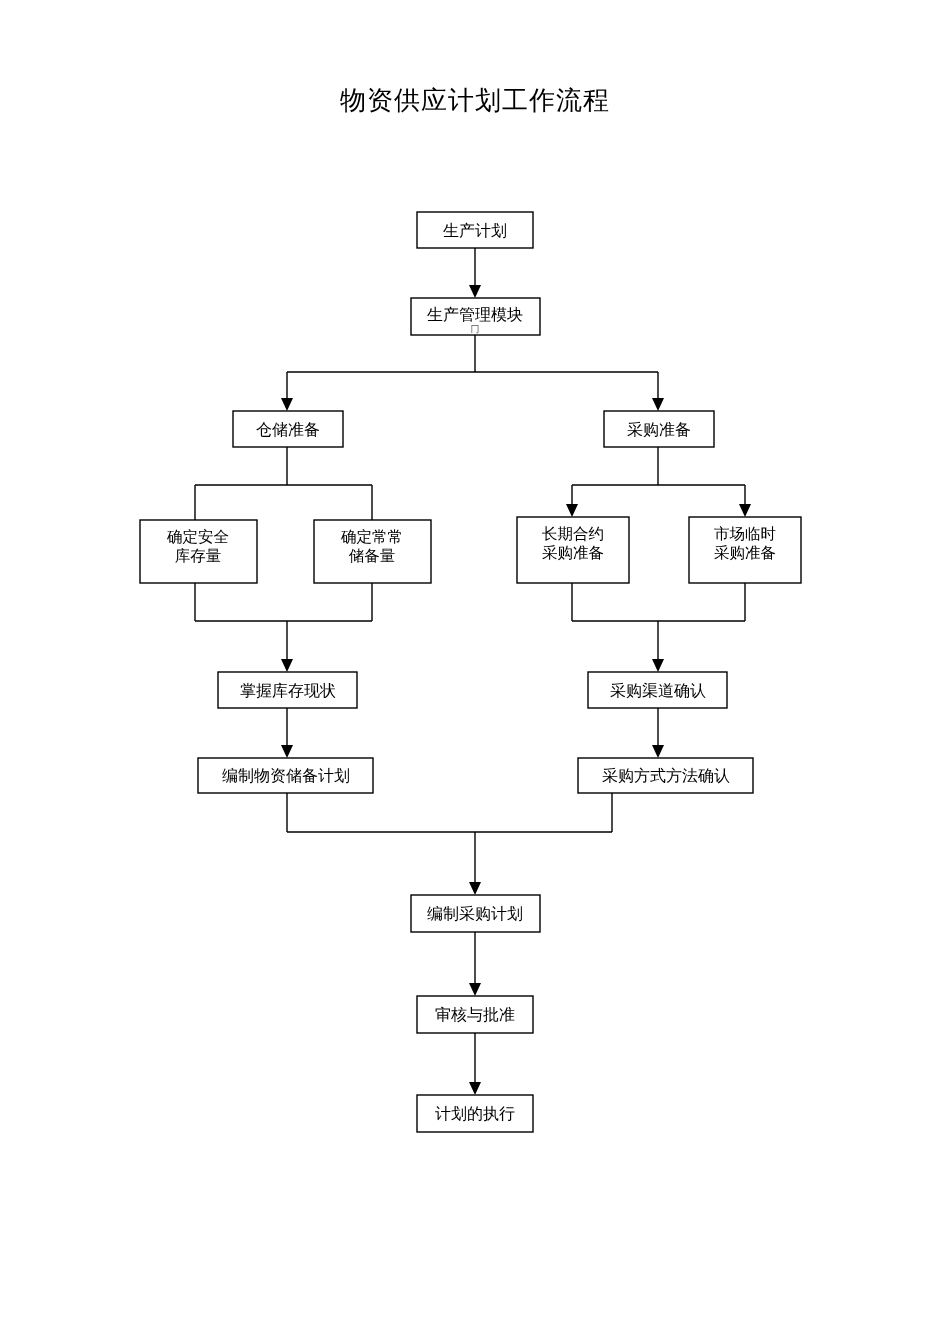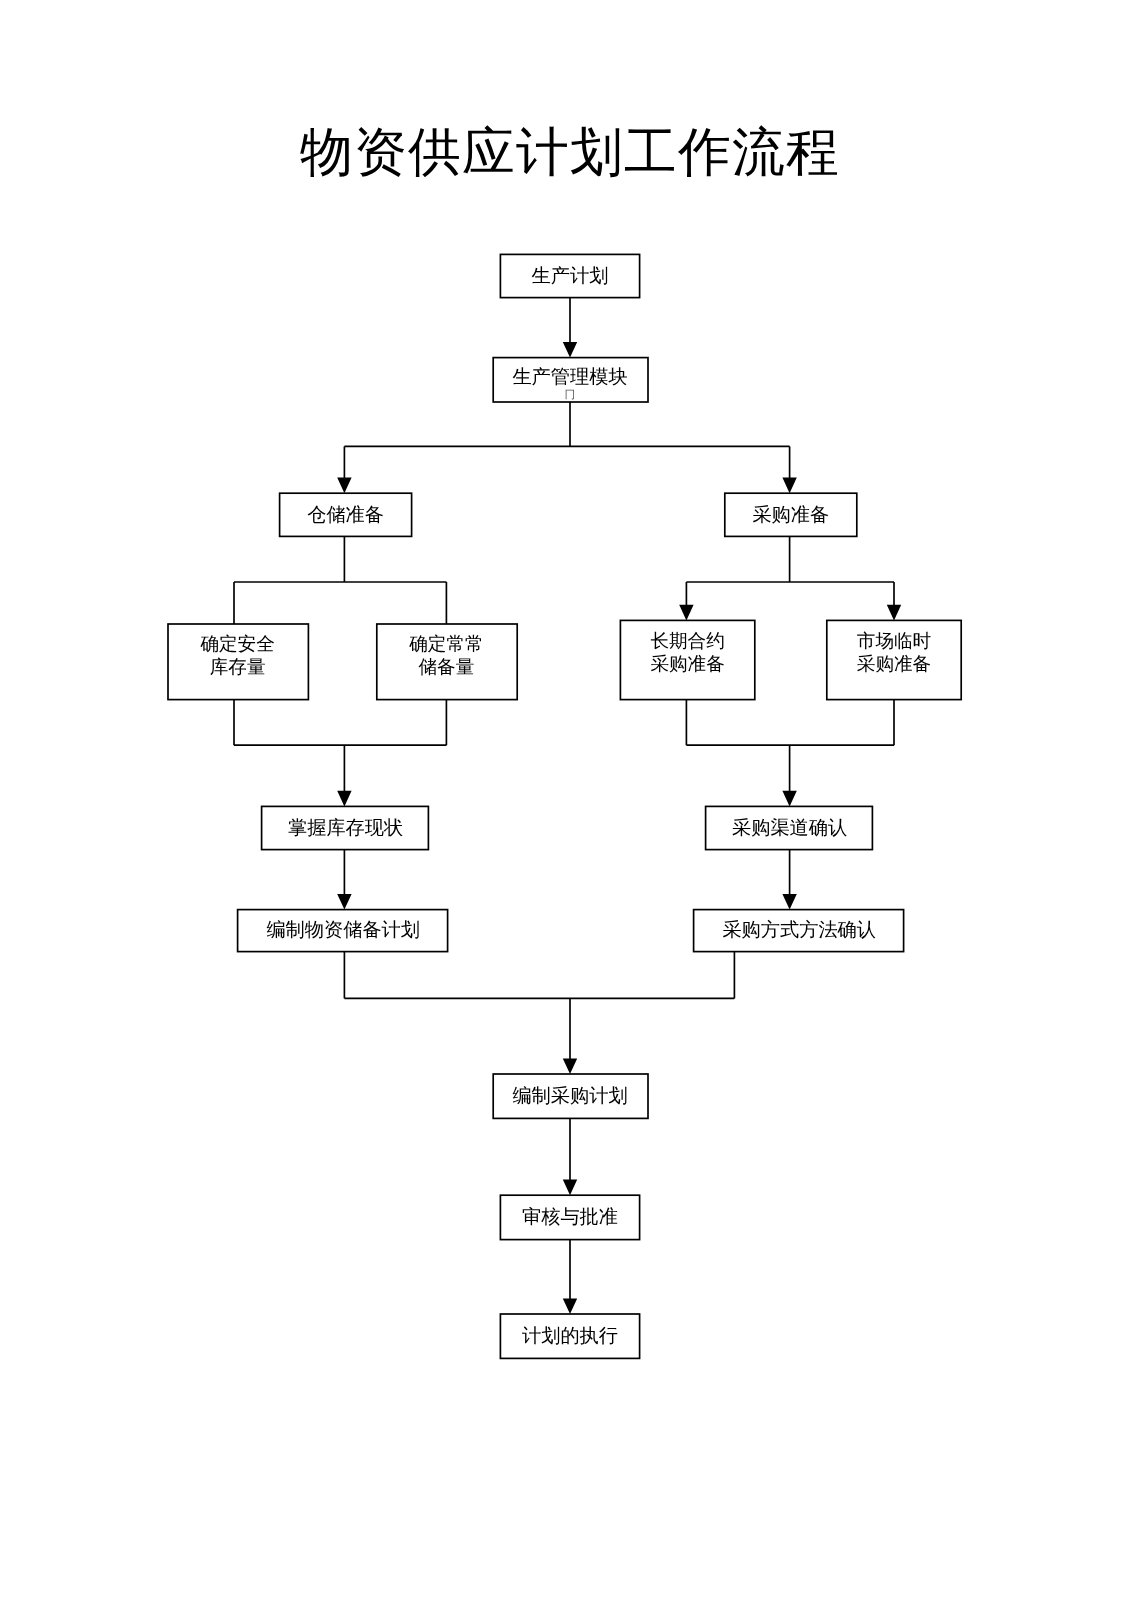--- a/index.html
+++ b/index.html
@@ -17,24 +17,24 @@
   }
   #page {
     position: relative;
     width: 950px;
     height: 1344px;
     background: #ffffff;
   }
   #chart-title {
     position: absolute;
     left: 0;
-    top: 98px;
+    top: 83px;
     width: 950px;
     text-align: center;
-    font-size: 44px;
+    font-size: 26px;
     font-family: Liberation Sans, sans-serif;
     letter-spacing: 1px;
     color: #000000;
     white-space: nowrap;
   }
   #flow-svg {
     position: absolute;
     left: 0;
     top: 0;
     width: 950px;

